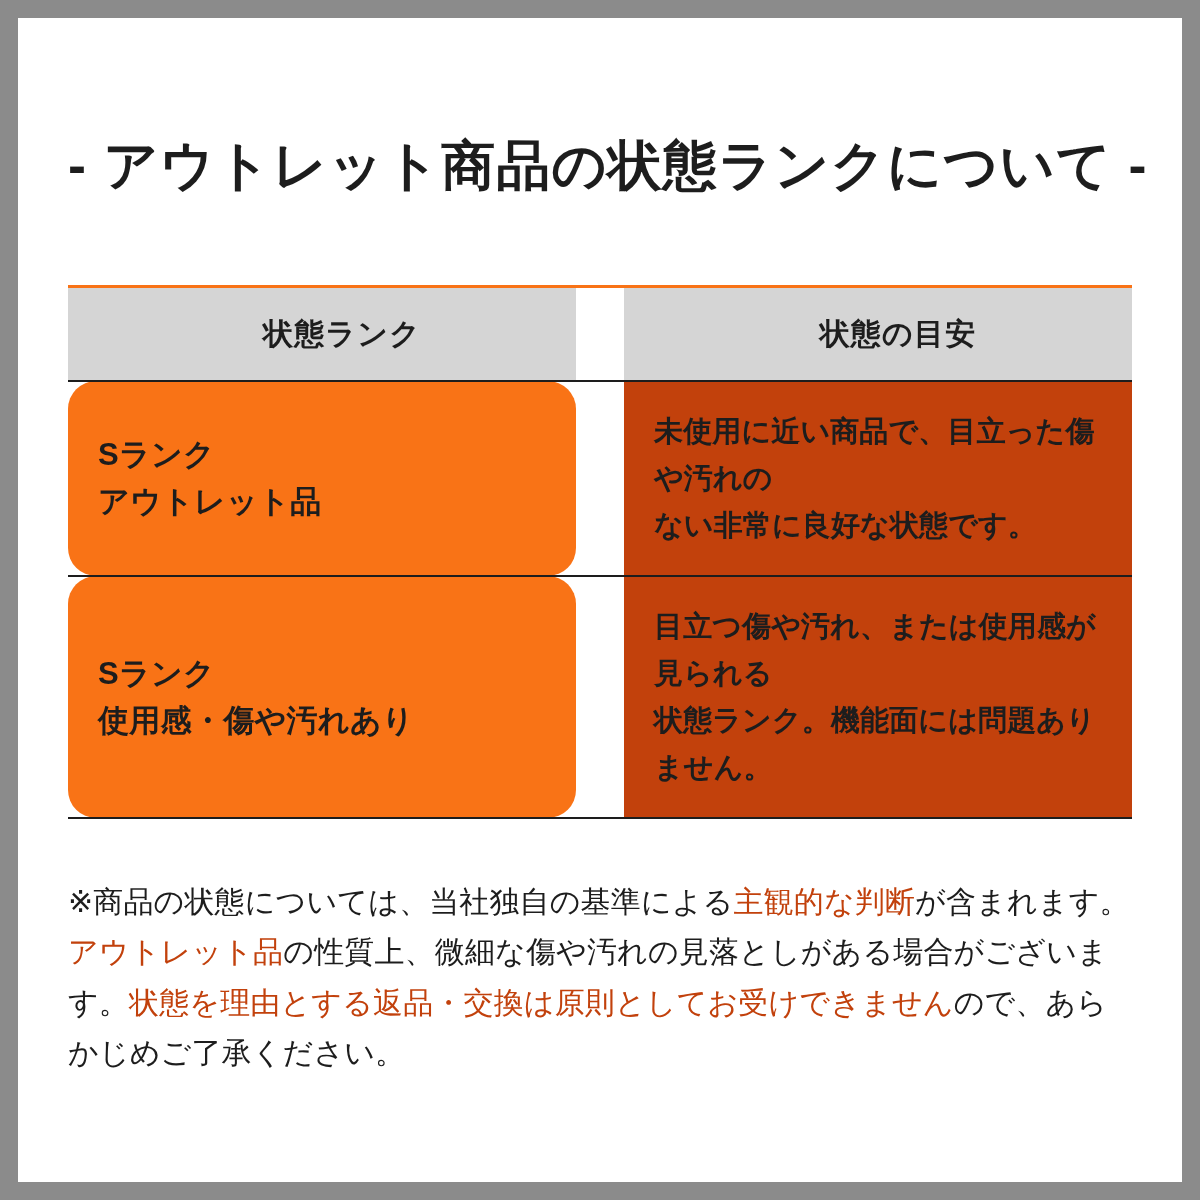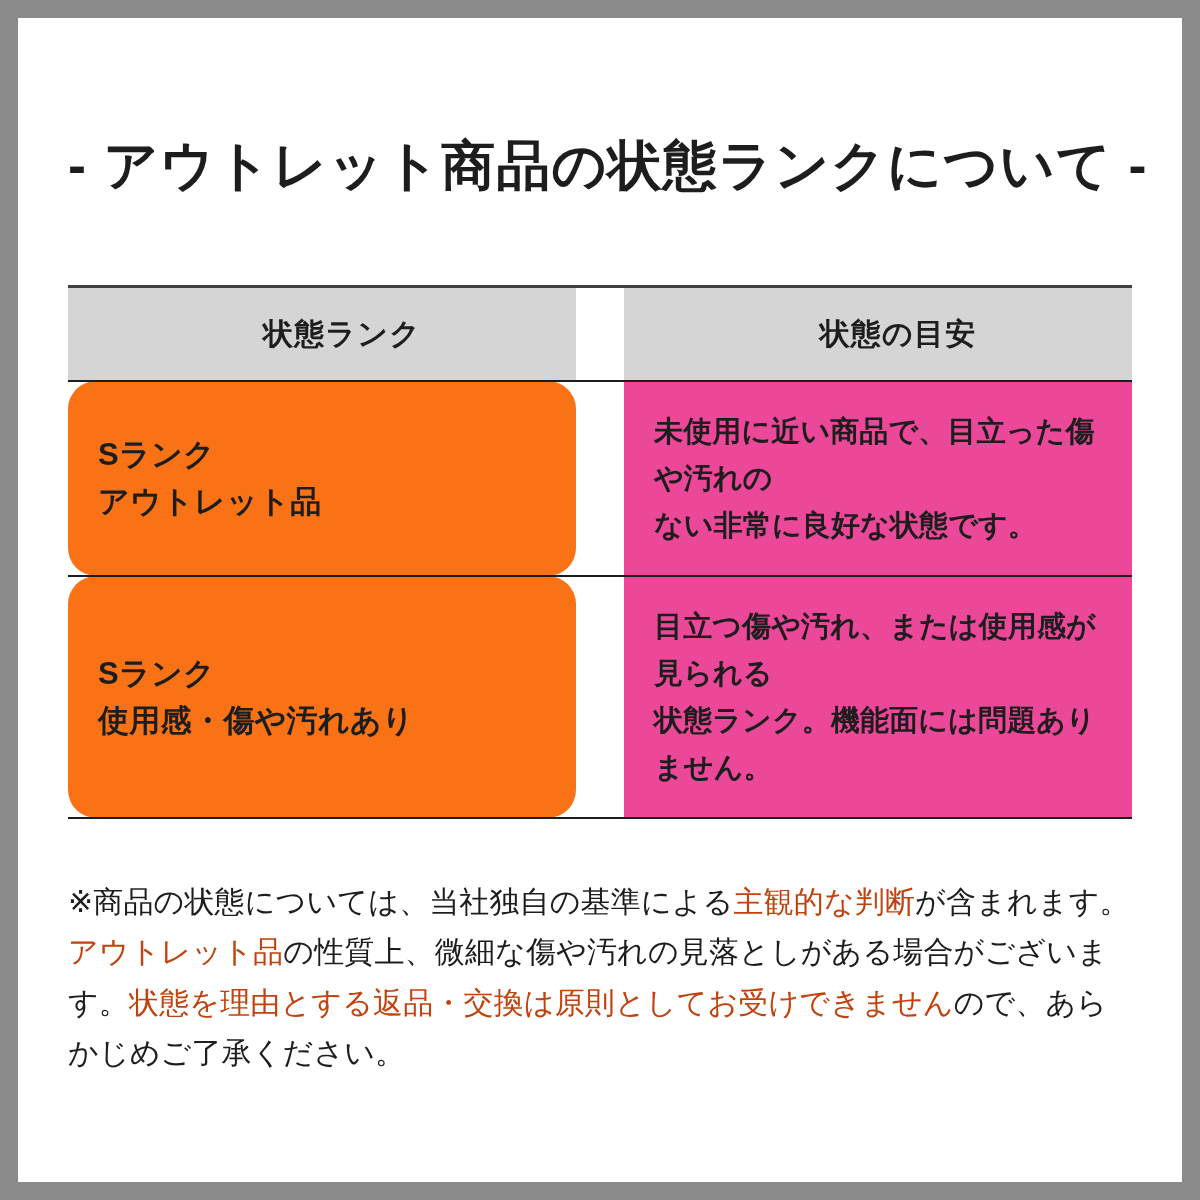--- a/index.html
+++ b/index.html
@@ -43,21 +43,21 @@
     width: 1064px;
     border-collapse: collapse;
     table-layout: fixed;
   }
   .table td, .table th {
     padding: 0;
     margin: 0;
     vertical-align: middle;
   }
   .row-top-border td {
-    border-top: 3px solid #404040;
+    border-top: 3px solid #f97316;
     padding-left: 40px;
   }
   .row-line td {
     border-top: 2px solid #1d1d1d;
   }
   .head-cell {
     background: #d5d5d5;
     text-align: center;
     font-size: 30px;
     font-weight: bold;
@@ -78,21 +78,21 @@
     line-height: 1.52;
     width: 452px;
     letter-spacing: 0.01em;
     border-radius: 28px;
   }
   .spacer-cell {
     background: #ffffff;
     width: 8px;
   }
   .desc-cell {
-    background: #ec4899;
+    background: #c2410c;
     font-size: 29px;
     font-weight: bold;
     color: #1d1d1d;
     line-height: 1.62;
     padding: 26px 18px 26px 30px !important;
     letter-spacing: 0.005em;
   }
   .note {
     margin-top: 58px;
     font-size: 30px;

